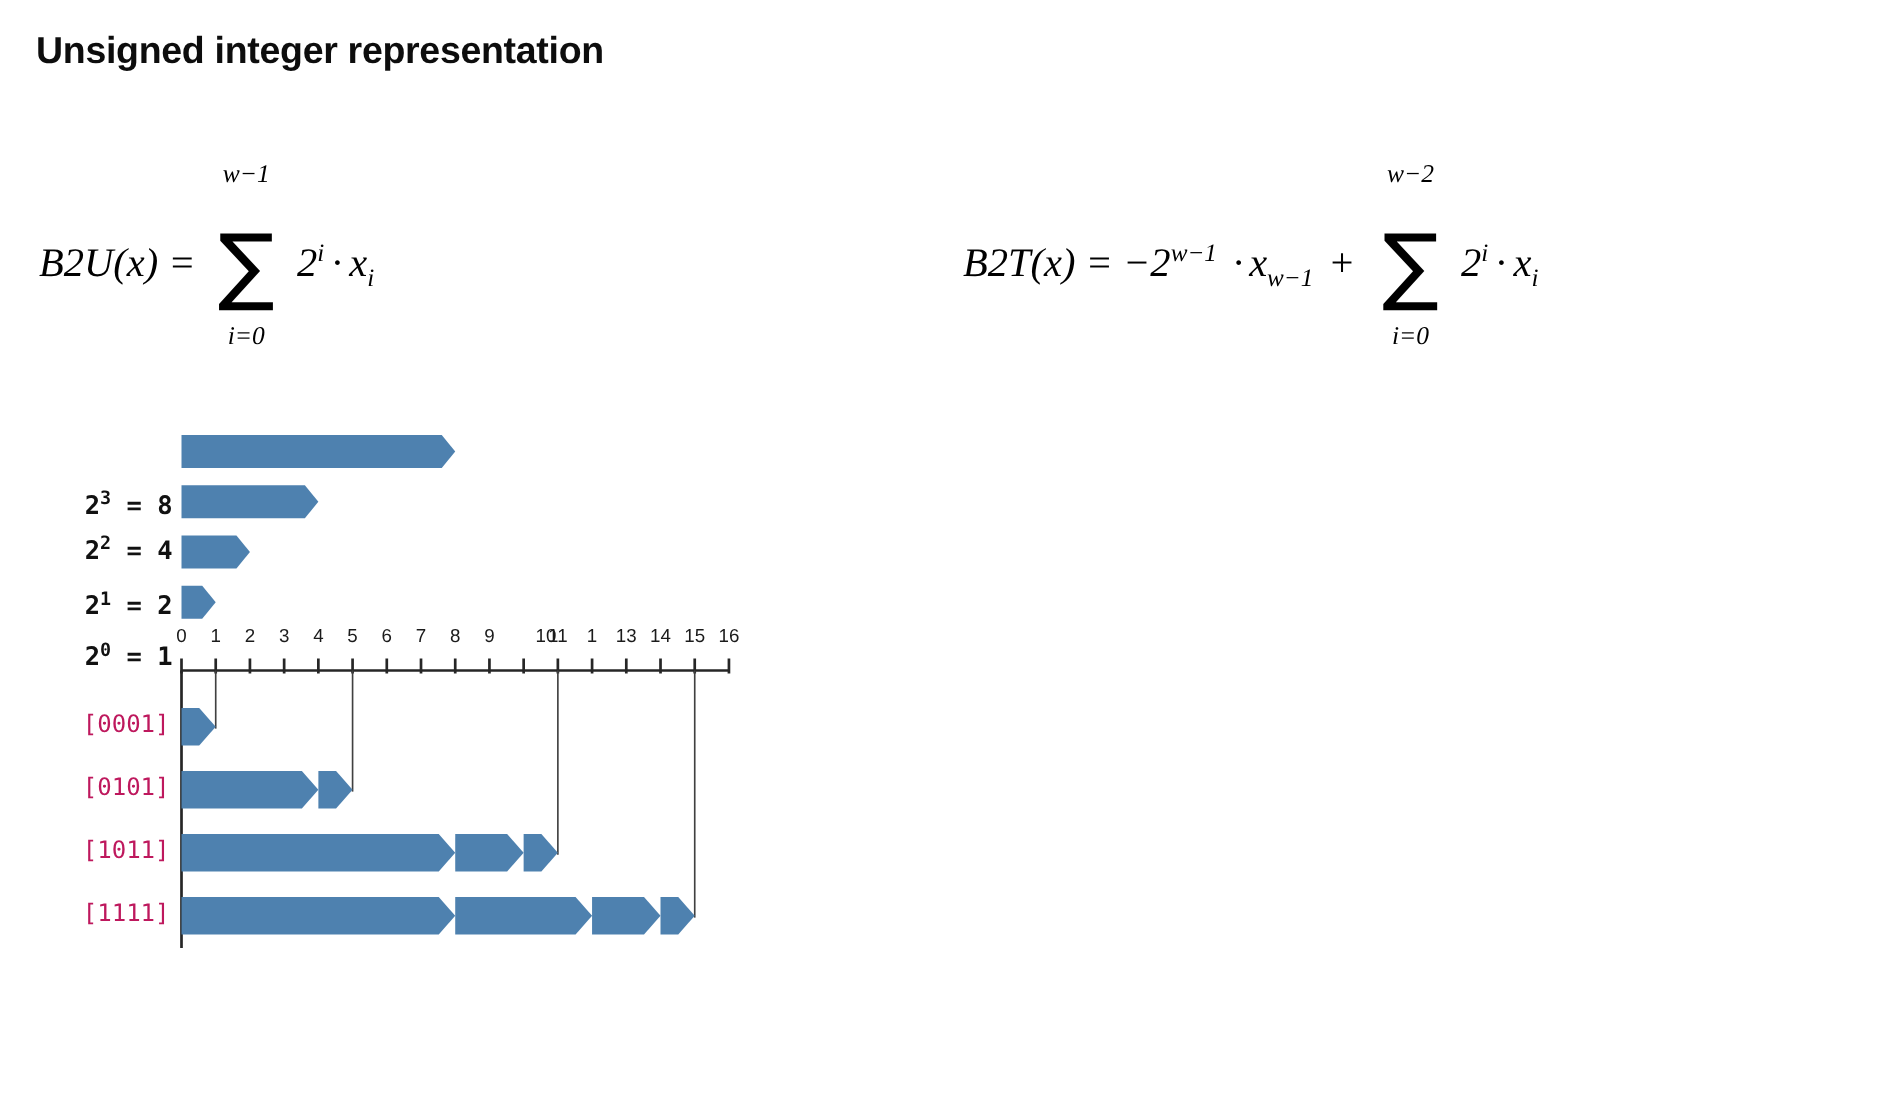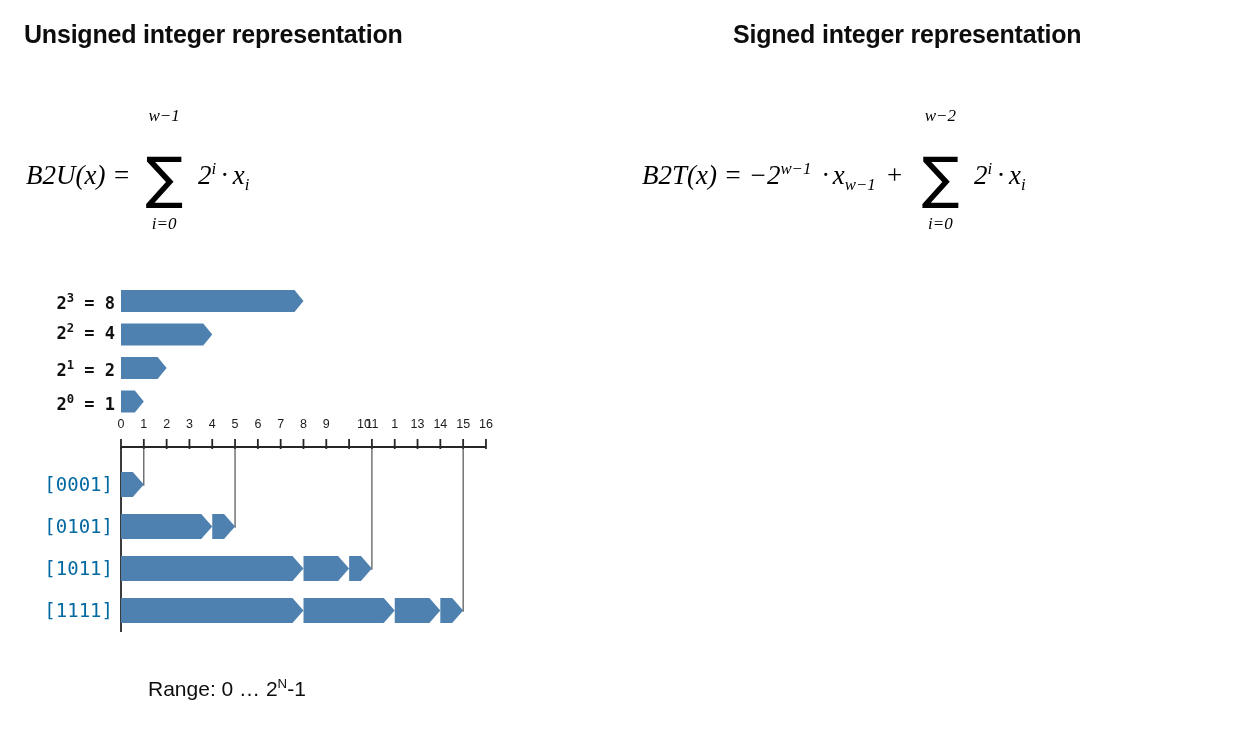--- a/index.html
+++ b/index.html
@@ -74,28 +74,29 @@
   .plot{position:absolute;left:0;top:0;width:628px;height:380px;}
 
   .row-label{
     position:absolute;
     font-family:"DejaVu Sans Mono", monospace;
     font-size:17px;
     font-weight:bold;
     color:#111;
     white-space:nowrap;
     text-align:right;
+    margin-top:34px;
   }
   .row-label sup{font-size:0.72em;vertical-align:super;font-weight:bold;}
 
   .bin-label{
     position:absolute;
     font-family:"DejaVu Sans Mono", monospace;
-    font-size:19px;
-    color:#0369a1;
+    font-size:16px;
+    color:#be185d;
     white-space:nowrap;
     text-align:center;
   }
 
   .tick-num{
     position:absolute;
     font-family:"Liberation Sans", sans-serif;
     font-size:12.5px;
     color:#1b1b1b;
     text-align:center;
@@ -193,26 +194,24 @@
         <path d="M303.48,294 L338.1,294 L349.1,306.5 L338.1,319 L303.48,319 Z" fill="#4E81AF"></path>
         <path d="M349.1,294 L360.91,294 L371.91,306.5 L360.91,319 L349.1,319 Z" fill="#4E81AF"></path>
         <line x1="463.15" y1="185" x2="463.15" y2="349.75" stroke="#404040" stroke-width="1.1"></line>
         <path d="M121,336 L292.48,336 L303.48,348.5 L292.48,361 L121,361 Z" fill="#4E81AF"></path>
         <path d="M303.48,336 L383.72,336 L394.72,348.5 L383.72,361 L303.48,361 Z" fill="#4E81AF"></path>
         <path d="M394.72,336 L429.34000000000003,336 L440.34000000000003,348.5 L429.34000000000003,361 L394.72,361 Z" fill="#4E81AF"></path>
         <path d="M440.34000000000003,336 L452.15000000000003,336 L463.15000000000003,348.5 L452.15000000000003,361 L440.34000000000003,361 Z" fill="#4E81AF"></path>
       </svg>
   </div>
 
-  <div class="range range-left"><span>Range: 0 … 2</span><sup>N</sup><span>-1</span></div>
 </div>
 
 <div class="panel panel-right">
 
-  <div class="title title-right">Signed integer representation</div>
 
   <div class="formula formula-right">
     <span><span>B2T(x) = −2</span><sup class="f">w−1</sup></span>
     <span style="padding:0 4px">·</span><span>x</span><sub class="f">w−1</sub>
     <span style="padding:0 3px">+</span>
     <span class="sigma-wrap">
       <span class="sigma-top">w−2</span>
       <span class="sigma-big">∑</span>
       <span class="sigma-bot">i=0</span>
     </span>

